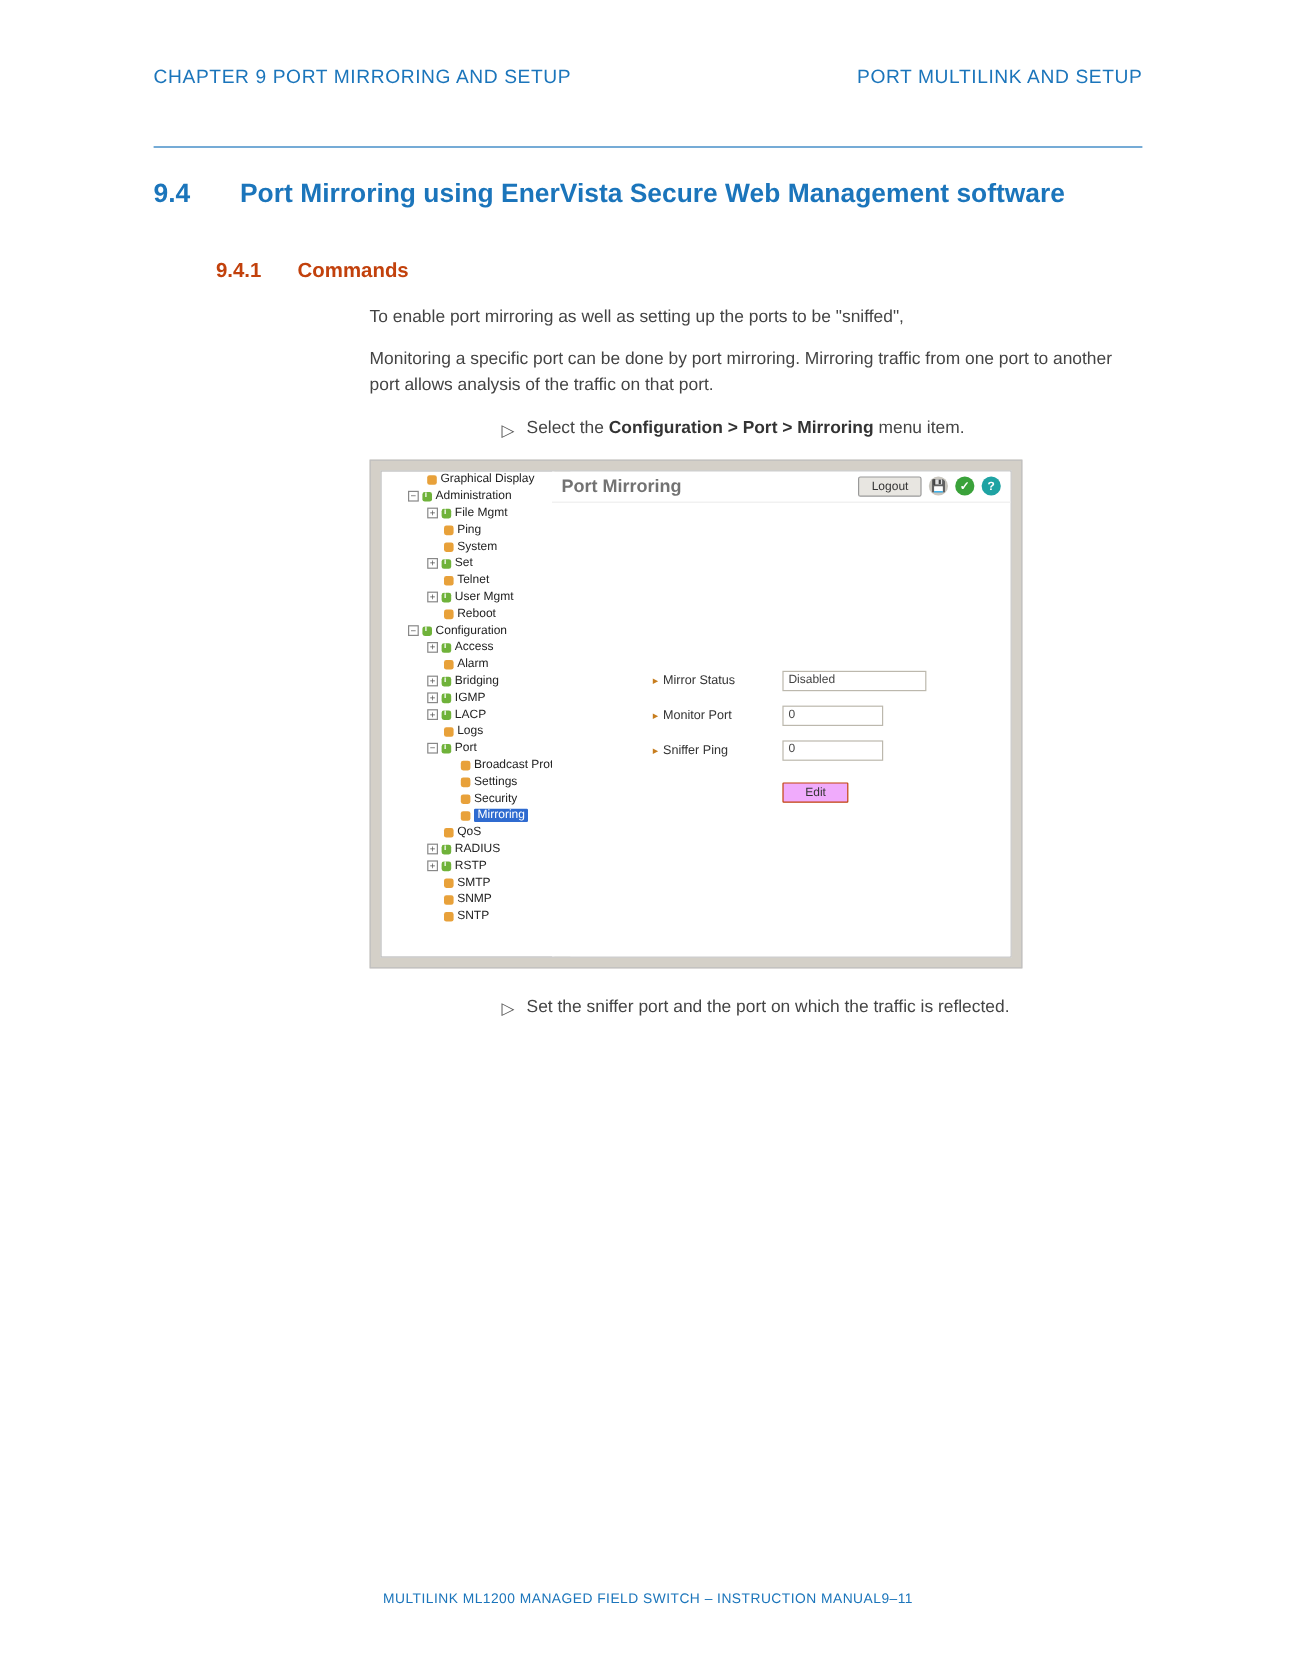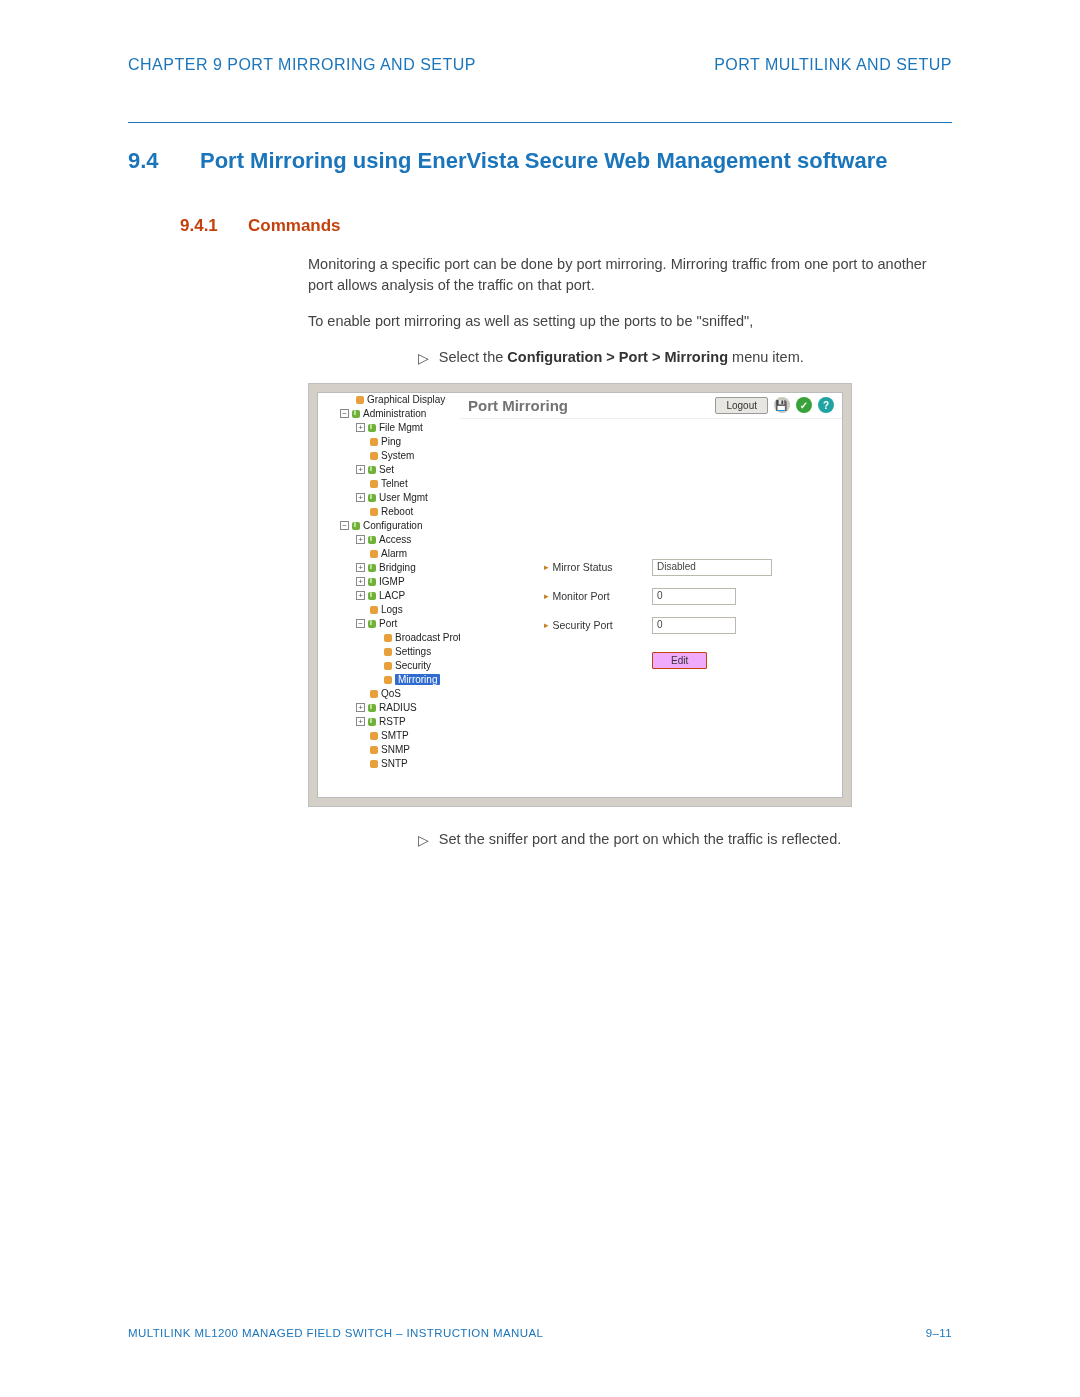--- a/index.html
+++ b/index.html
@@ -42,21 +42,21 @@
   .btn-logout { font-size:10px; padding:2px 10px; background:#e8e6e1; border:1px solid #999; border-radius:2px; color:#333;}
   .circ { width:16px; height:16px; border-radius:50%; display:inline-flex; align-items:center; justify-content:center; font-size:10px; color:#fff; font-weight:bold;}
   .c-grey{background:#c9c6bf; color:#666;} .c-green{background:#3aa23a;} .c-teal{background:#1fa3a3;}
   .form { position:absolute; top:166px; left:84px; font-size:10.5px; color:#333;}
   .frow { display:flex; align-items:center; gap:14px; margin-bottom:12px;}
   .flabel { width:94px; text-align:left; display:flex; align-items:center; gap:4px;}
   .flabel .tri2{color:#c77d1e; font-size:9px;}
   .fval { width:84px; height:17px; border:1px solid #bcb8ad; background:#fff; font-size:10px; padding:1px 4px; color:#444;}
   .fval.wide{width:120px;}
   .btn-edit { font-size:10px; padding:2px 18px; background:#f0abfc; border:1px solid #c2410c; border-radius:1px; color:#333; margin-left:108px; margin-top:6px;}
-  .footer { position:absolute; left:128px; right:128px; bottom:58px; display:flex; justify-content:space-between; font-size:11.5px; letter-spacing:0.4px; color:#1b75bb;}
+  .footer { position:absolute; left:128px; right:128px; bottom:58px; display:flex; justify-content:center; font-size:11.5px; letter-spacing:0.4px; color:#1b75bb;}
 </style>
 </head>
 <body>
 
 <div class="page">
   <div class="header">
     <span>CHAPTER 9  PORT MIRRORING AND SETUP</span>
     <span>PORT MULTILINK AND SETUP</span>
   </div>
   <hr class="rule">
@@ -65,22 +65,22 @@
     <span class="num">9.4</span>
     <span>Port Mirroring using EnerVista Secure Web Management software</span>
   </div>
 
   <div class="h2row">
     <span class="num">9.4.1</span>
     <span>Commands</span>
   </div>
 
   <div class="body">
+    <p>To enable port mirroring as well as setting up the ports to be "sniffed",</p>
     <p>Monitoring a specific port can be done by port mirroring. Mirroring traffic from one port to another port allows analysis of the traffic on that port.</p>
-    <p>To enable port mirroring as well as setting up the ports to be "sniffed",</p>
   </div>
 
   <div class="instr">
     <span class="tri">▷</span>
     <span>
       <span>Select the </span><b>Configuration &gt; Port &gt; Mirroring</b><span> menu item.</span>
     </span>
   </div>
 
   <div class="shot">
@@ -235,21 +235,21 @@
           <div class="frow">
             <span class="flabel">
                 <span class="tri2">▸</span>
                 <span>Monitor Port</span>
               </span>
             <span class="fval">0</span>
           </div>
           <div class="frow">
             <span class="flabel">
                 <span class="tri2">▸</span>
-                <span>Security Port</span>
+                <span>Sniffer Ping</span>
               </span>
             <span class="fval">0</span>
           </div>
           <button class="btn-edit">Edit</button>
         </div>
       </div>
     </div>
   </div>
 
   <div style="height:22px"></div>

